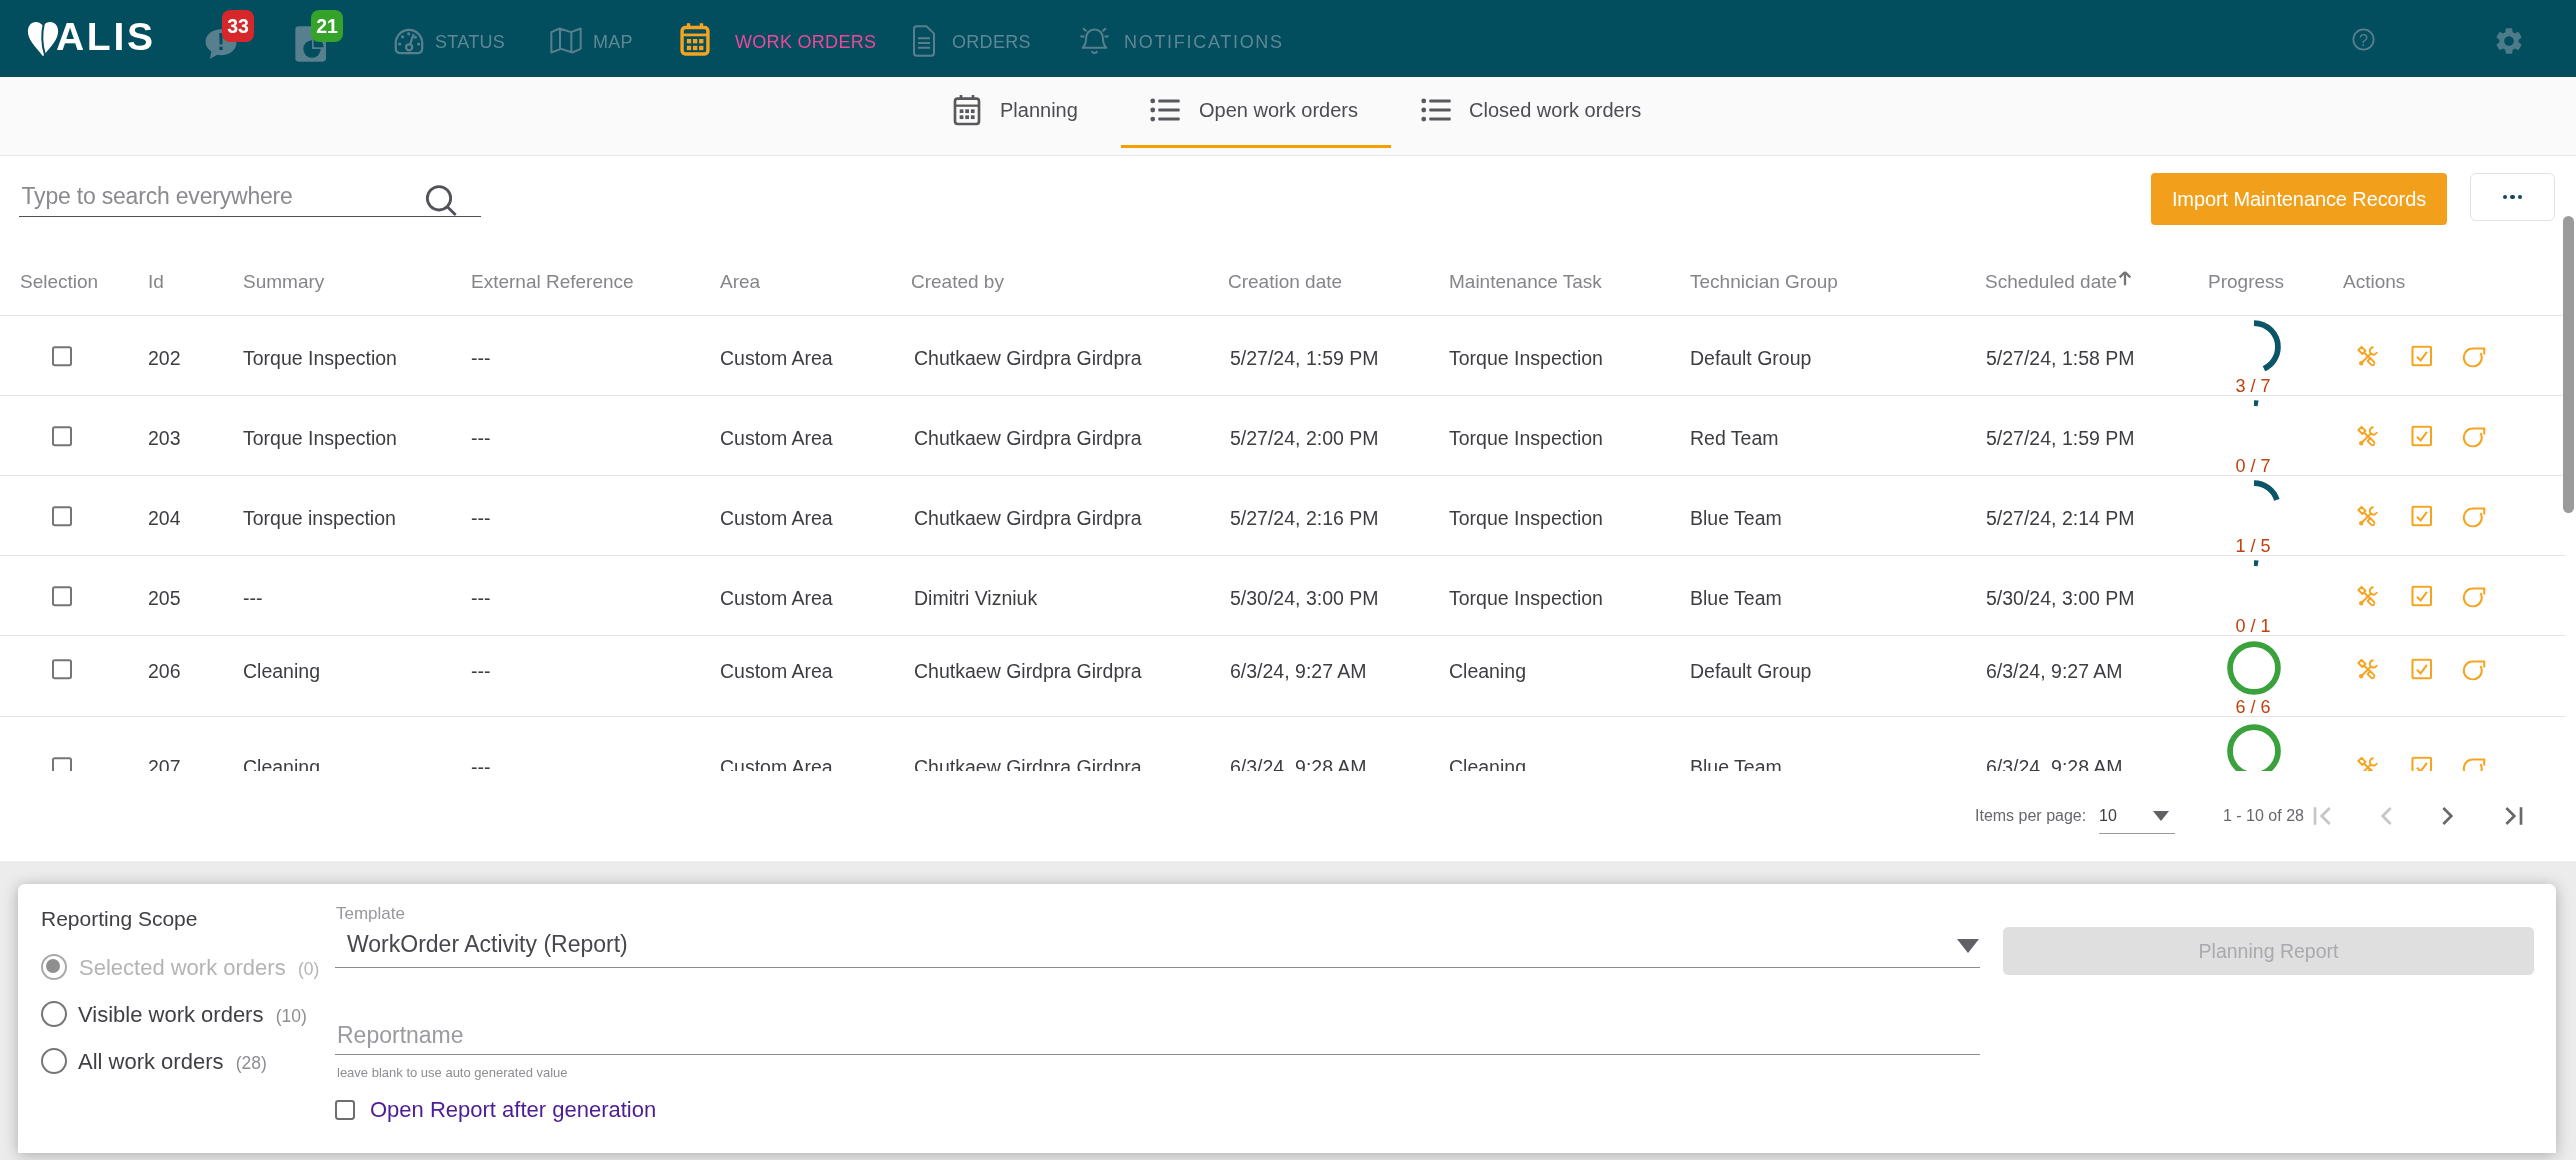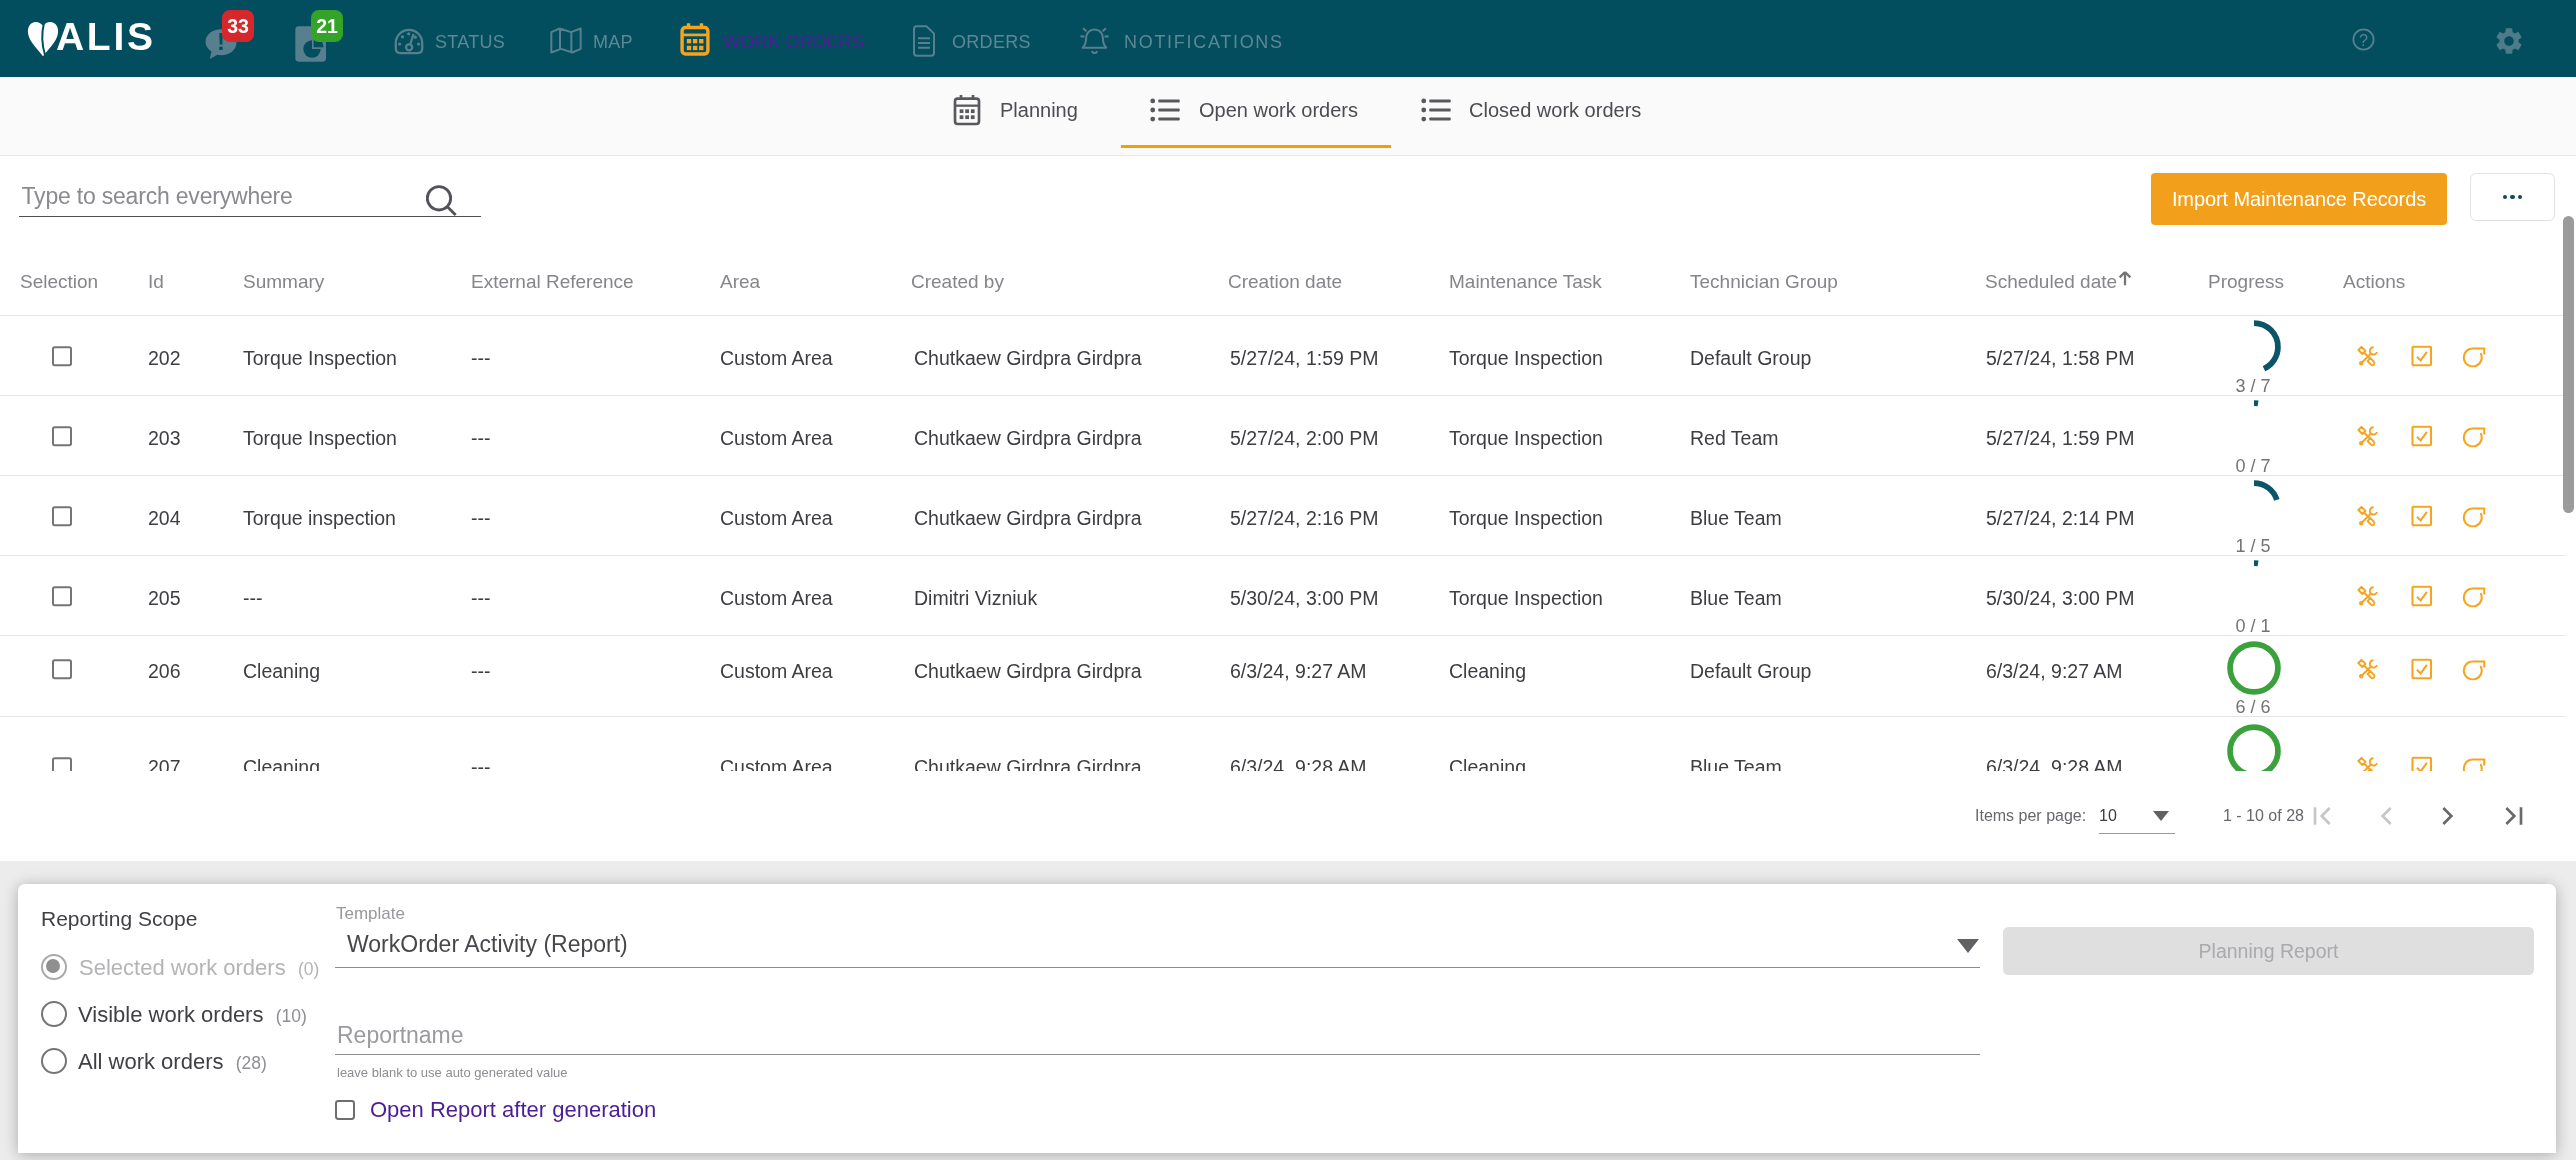--- a/index.html
+++ b/index.html
@@ -1,41 +1,41 @@
 <!DOCTYPE html>
 <html style="font-size:10.8px"><head><meta charset="utf-8"><title>WO</title><style>
 
 *{margin:0;padding:0;box-sizing:border-box;}
 html,body{width:2576px;height:1160px;overflow:hidden;}
 body{font-family:"Liberation Sans",sans-serif;background:#fff;position:relative;}
 .abs{position:absolute;}
 
 .hdr{position:absolute;left:0;top:0;width:2576px;height:77px;background:#034e5e;}
 .nav-label{position:absolute;font-size:18px;letter-spacing:0.3px;color:#5e8796;white-space:nowrap;}
-.nav-label.act{color:#4c1d95;}
+.nav-label.act{color:#ec4899;margin-left:12px;}
 .logo-text{position:absolute;left:56px;top:15px;font-size:39px;font-weight:bold;color:#fff;letter-spacing:2.7px;}
 .badge{position:absolute;width:32px;height:32px;border-radius:8px;color:#fff;font-size:19.5px;font-weight:bold;display:flex;align-items:center;justify-content:center;}
 
 .tabs{position:absolute;left:0;top:77px;width:2576px;height:79px;background:#fafafa;border-bottom:1.3px solid #e7e7e7;}
 .tab-label{position:absolute;font-size:20px;color:#4c4c52;white-space:nowrap;}
 .tab-underline{position:absolute;left:1121px;top:145px;width:270px;height:3.4px;background:#f2a000;}
 
 .search-line{position:absolute;left:19px;top:216px;width:462px;height:1.3px;background:#4f4f54;}
 .search-ph{position:absolute;left:21.5px;top:183px;font-size:23px;color:#8a8a8f;letter-spacing:-0.2px;}
 
 .btn-import{position:absolute;left:2151px;top:173px;width:296px;height:52px;background:#f2a01b;border-radius:4px;color:#fff;font-size:20px;letter-spacing:-0.1px;display:flex;align-items:center;justify-content:center;}
 .btn-dots{position:absolute;left:2470px;top:173px;width:85px;height:48px;background:#fff;border:1.3px solid #e2e2e2;border-radius:6px;display:flex;align-items:center;justify-content:center;gap:2.7px;}
 .btn-dots i{width:4.7px;height:4.7px;border-radius:50%;background:#14495c;display:block;}
 
 .twrap{position:absolute;left:0;top:155px;width:2565px;height:616px;overflow:hidden;}
 .th{position:absolute;top:116px;font-size:19px;color:#85858a;white-space:nowrap;}
 .hline{position:absolute;left:0;width:2565px;height:1.3px;background:#e4e4e4;}
 .row-cell{position:absolute;font-size:19.5px;color:#3d3d42;letter-spacing:0;white-space:nowrap;top:calc(50% + 2px);transform:translateY(-50%);}
 .cb{position:absolute;left:52px;top:50%;transform:translateY(-50%);width:19.5px;height:19.5px;border:2px solid #757575;border-radius:2.7px;}
-.prglabel{position:absolute;left:2186px;top:60px;width:134px;text-align:center;font-size:18px;color:#737373;}
+.prglabel{position:absolute;left:2186px;top:60px;width:134px;text-align:center;font-size:18px;color:#c2410c;}
 
 .pgn{position:absolute;font-size:16px;color:#67676c;white-space:nowrap;}
 
 .grayband{position:absolute;left:0;top:861px;width:2576px;height:300px;background:#ececec;}
 .sheet{position:absolute;left:17.5px;top:884px;width:2538px;height:269px;background:#fff;border-radius:6.7px 6.7px 0 0;box-shadow:0 2px 15px rgba(0,0,0,.28);}
 .radio{position:absolute;width:26px;height:26px;border-radius:50%;border:2.7px solid #757575;}
 .radio.dis{border-color:#a9a9a9;}
 .radio.dis::after{content:"";position:absolute;left:3.4px;top:3.4px;width:14px;height:14px;border-radius:50%;background:#8f8f8f;}
 .lbl{position:absolute;font-size:22px;color:#3f3f44;white-space:nowrap;}
 .cnt{font-size:17.5px;color:#8e8e93;}

